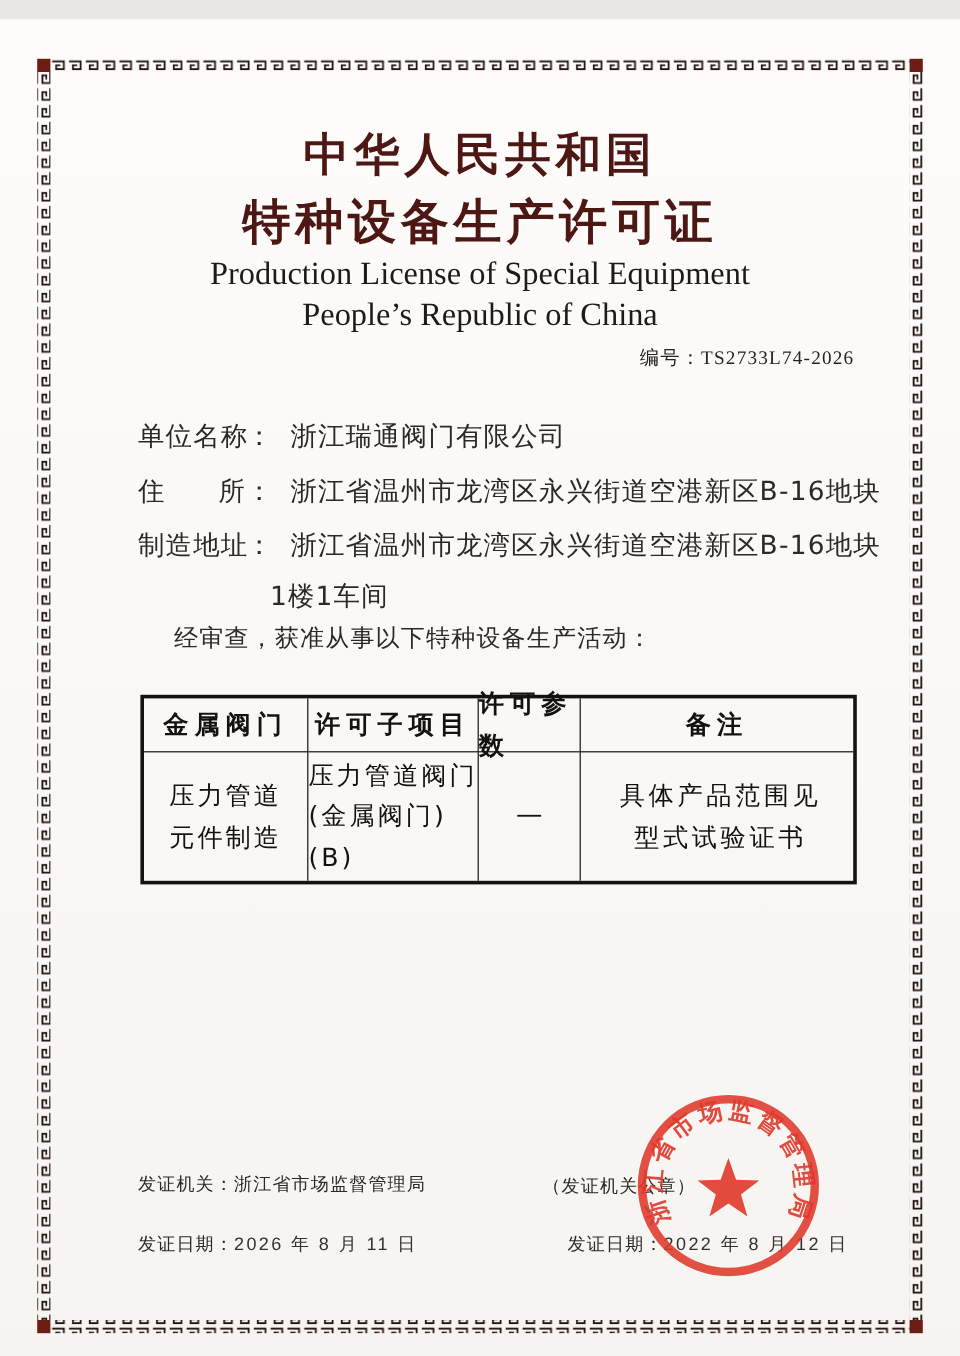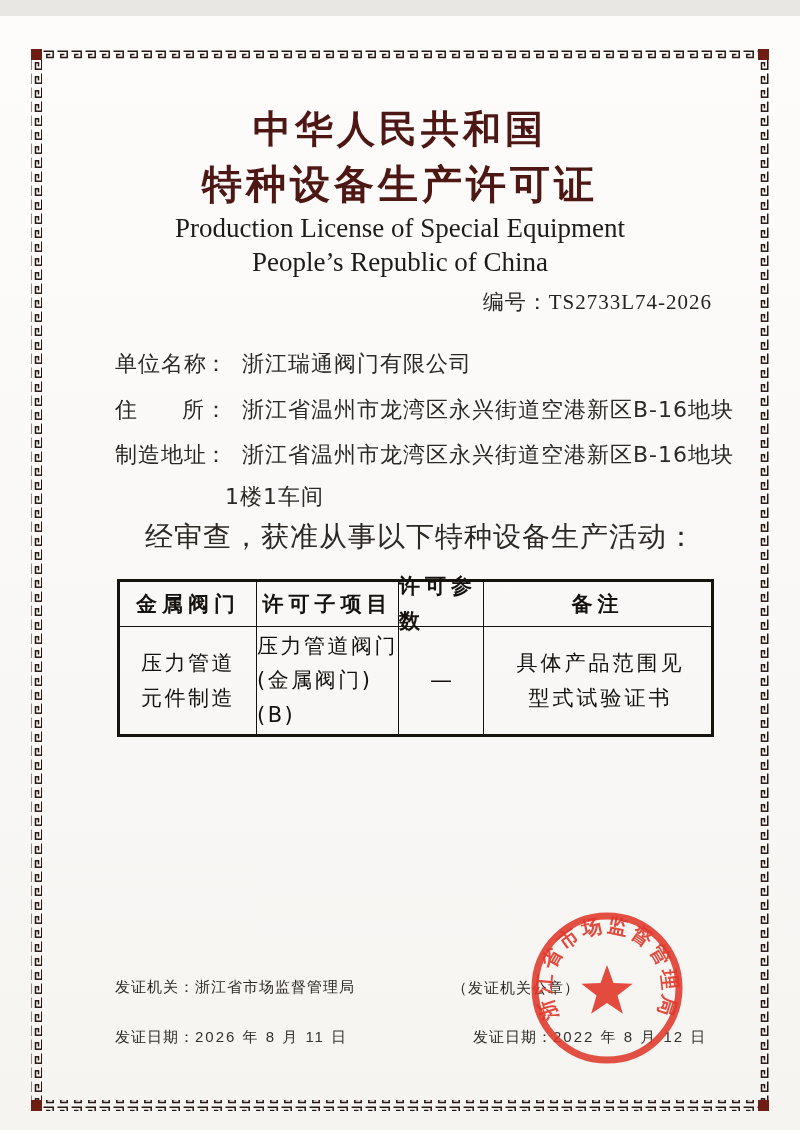--- a/index.html
+++ b/index.html
@@ -14,28 +14,28 @@
   }
   .abs{position:absolute;}
   .border-svg{position:absolute;left:0;top:0;z-index:1;}
   .t-cn{left:0;top:88px;width:100%;text-align:center;
         font-size:38px;font-weight:bold;color:#4d1713;letter-spacing:4px;z-index:2;}
   .t-cn2{top:141px;font-size:40px;}
   .t-en{left:0;width:100%;text-align:center;font-family:"Liberation Serif","DejaVu Serif",serif;
         font-size:27px;color:#1d1a18;z-index:2;}
   .e1{top:197px;}
   .e2{top:231px;}
-  .serial{top:272px;right:88px;font-size:21px;color:#262220;z-index:2;
+  .serial{top:272px;right:88px;font-size:16px;color:#262220;z-index:2;
           font-family:"Liberation Serif","DejaVu Serif",serif;letter-spacing:1px;}
   .field{left:115px;font-size:22px;color:#2c2825;z-index:2;letter-spacing:1px;white-space:nowrap;}
   .flabel{display:inline-block;width:90px;text-align:justify;text-align-last:justify;}
   .fcolon{display:inline-block;margin-right:14px;}
   .f0{top:333px;} .f1{top:379px;} .f2{top:424px;}
   .f2b{top:466px;left:225px;text-align:right;}
-  .intro{top:502px;left:115px;text-indent:30px;font-size:28px;color:#2c2825;z-index:2;letter-spacing:1px;}
+  .intro{top:502px;left:115px;text-indent:30px;font-size:20px;color:#2c2825;z-index:2;letter-spacing:1px;}
   .tbl{left:117px;top:563px;width:591px;z-index:2;
        border:3px solid #16130f;display:grid;
        grid-template-columns:137px 142px 85px 227px;
        grid-template-rows:45px 107px;
        background:transparent;box-sizing:content-box;}
   .cell{box-sizing:border-box;border-right:1.5px solid #16130f;
         display:flex;flex-direction:column;justify-content:center;align-items:center;
         font-size:21px;color:#14110e;line-height:1.65;letter-spacing:2.5px;}
   .cell.last{border-right:none;}
   .hc{border-bottom:1.5px solid #16130f;font-weight:600;letter-spacing:5px;flex-direction:row;}

